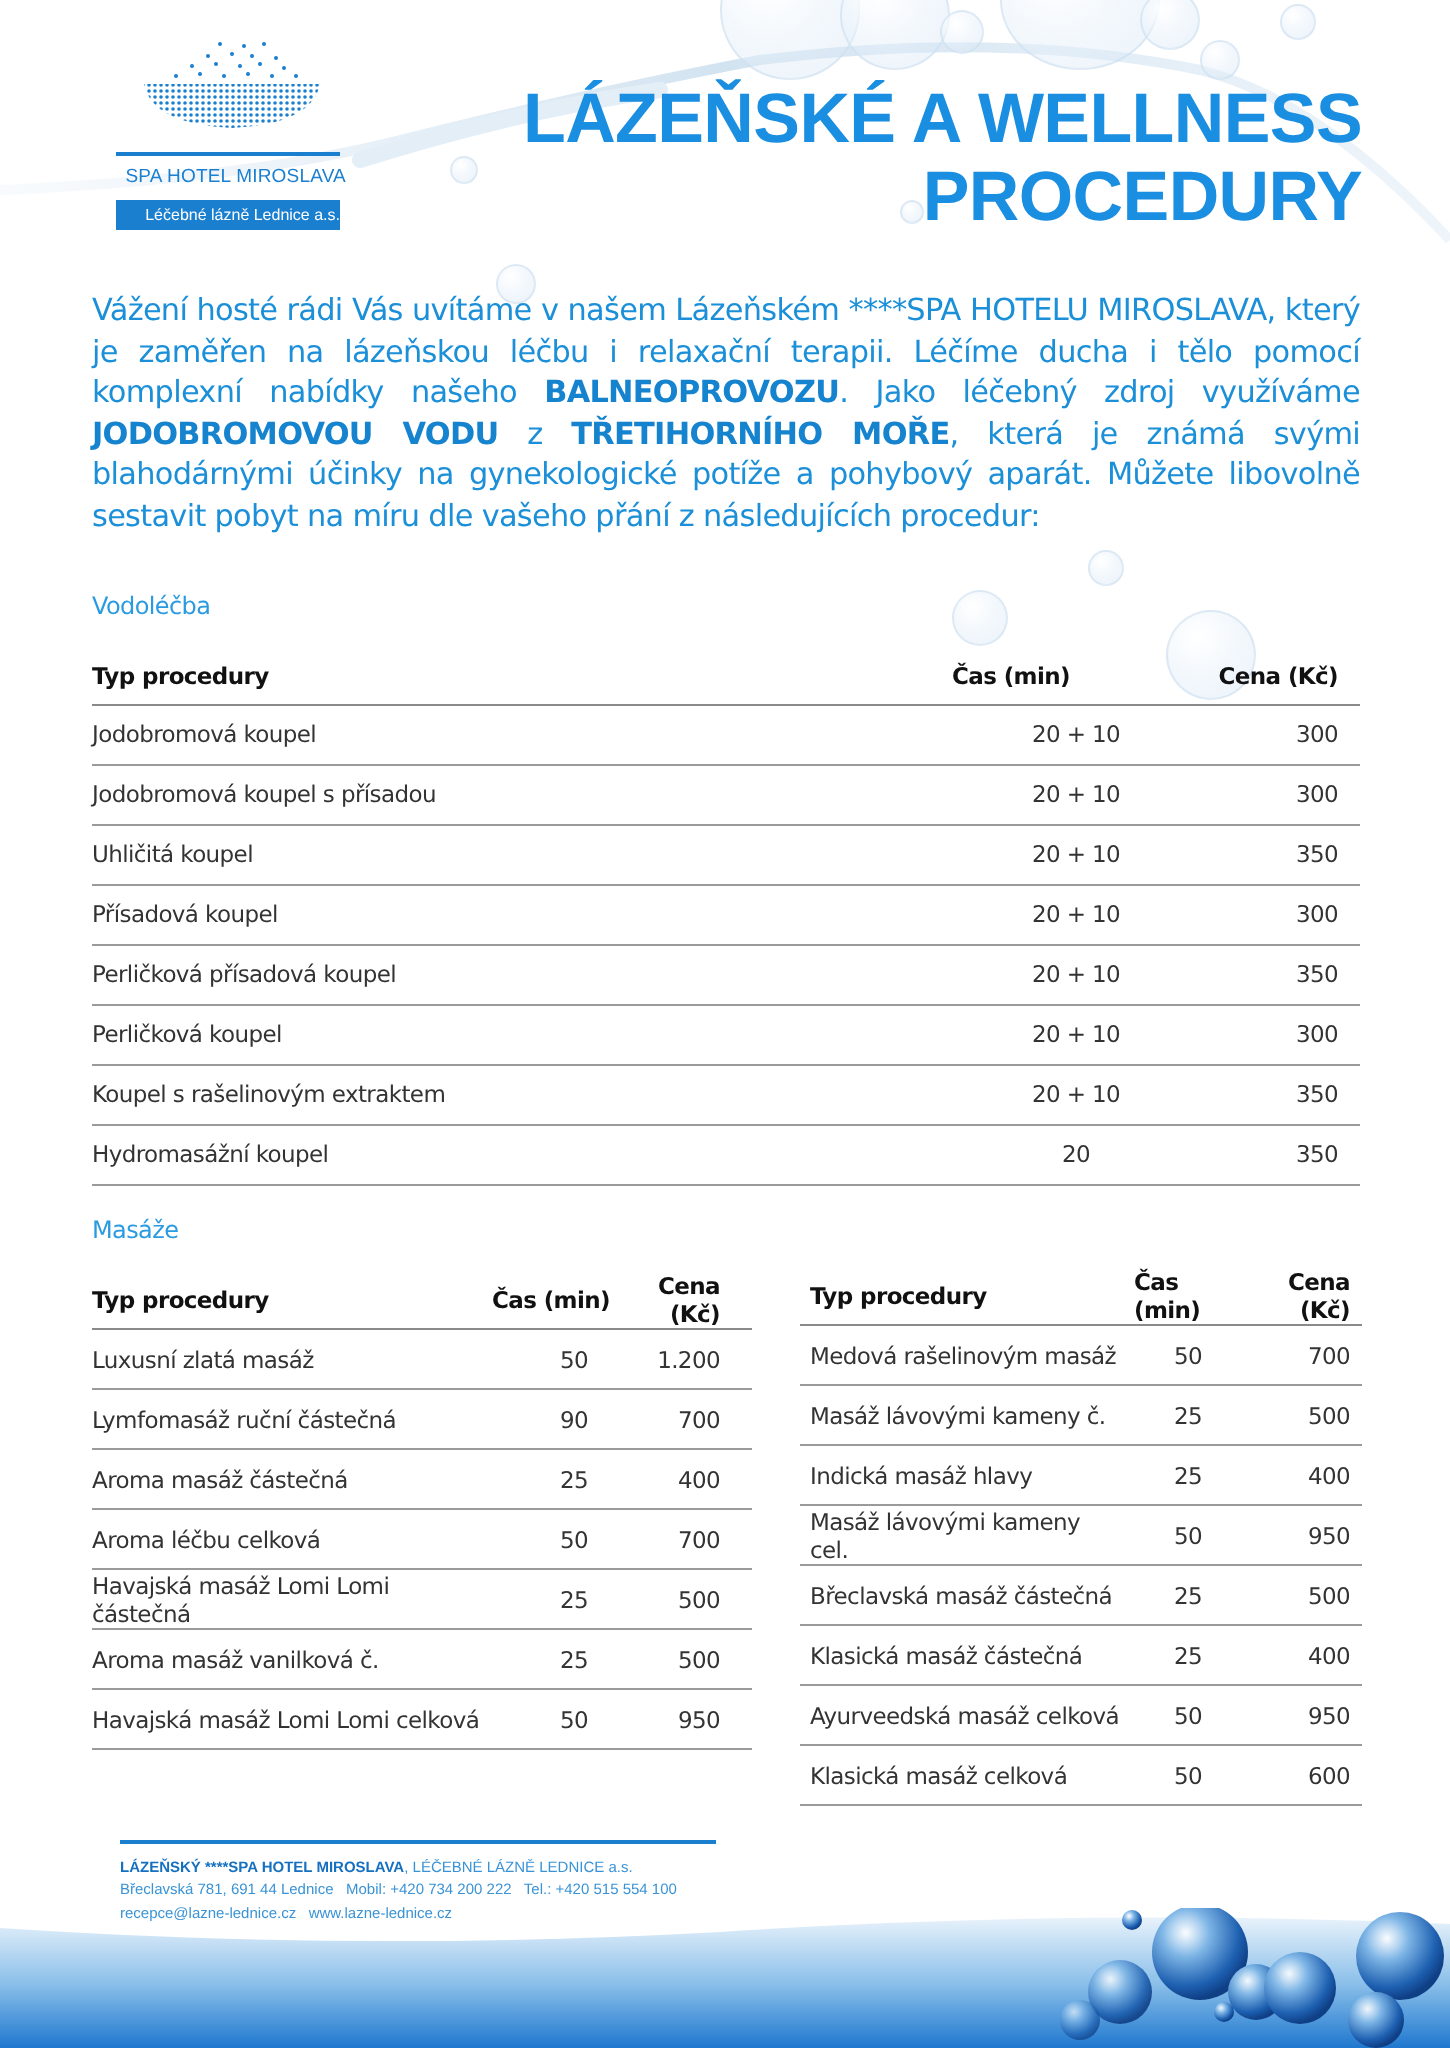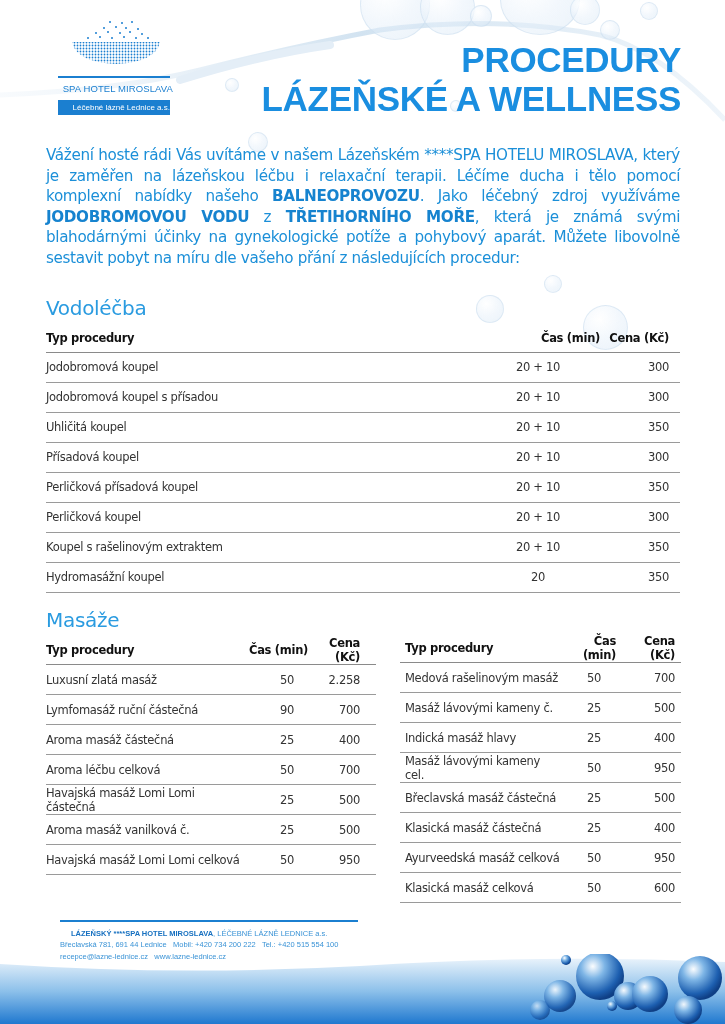--- a/index.html
+++ b/index.html
@@ -44,37 +44,37 @@
     
     .intro {
       position: absolute; left: 46px; top: 145px; width: 634px;
       font-family: "DejaVu Sans", sans-serif; font-size: 15.2px; line-height: 20.5px;
       color: #1b8fd8; text-align: justify; letter-spacing: -0.35px;
     }
     .intro b { font-weight: bold; color: #1683cf; }
 
     .section-title {
       position: absolute; left: 46px; font-family: "DejaVu Sans", sans-serif;
-      font-size: 20px; color: #2a9be0; letter-spacing: -0.3px;
+      font-size: 12px; color: #2a9be0; letter-spacing: -0.3px;
     }
 
     table.proc {
       position: absolute; border-collapse: collapse;
       font-family: "DejaVu Sans", sans-serif; font-size: 11.5px; color: #333; letter-spacing: -0.3px;
     }
     table.proc th {
       font-weight: bold; text-align: left; color: #111; height: 28px; vertical-align: middle;
       border-bottom: 1.5px solid #8a8a8a; font-size: 11.5px;
     }
     table.proc td {
       height: 30px; vertical-align: middle; border-bottom: 1.5px solid #9a9a9a;
     }
     table.proc .c-time { text-align: center; }
     table.proc .c-price { text-align: right; }
-    table.proc th.c-time { text-align: right; }
+    table.proc th.c-time { text-align: left; }
     table.proc th.c-price { text-align: right; }
 
     #t-vodo { left: 46px; top: 324px; width: 634px; }
     #t-vodo col.c1 { width: 430px; }
     #t-vodo col.c2 { width: 124px; }
     #t-vodo col.c3 { width: 80px; }
     #t-vodo td.c-price, #t-vodo th.c-price { padding-right: 11px; }
 
     #t-mas1 { left: 46px; top: 636px; width: 330px; }
     #t-mas1 col.c1 { width: 200px; }
@@ -91,21 +91,21 @@
     #t-mas2 td.c-time { text-align: left; padding-left: 12px; }
     #t-mas2 th, #t-mas2 td { padding-left: 5px; }
     #t-mas2 td.c-time { padding-left: 25px; }
 
     
     .footer {
       position: absolute; left: 60px; top: 920px; width: 298px;
       font-family: "Liberation Sans", sans-serif; font-size: 7.5px; line-height: 11.5px; color: #3a93d6;
     }
     .footer-rule { height: 1.5px; background: #1b7fd0; margin-bottom: 6px; }
-    .footer b { color: #1670c0; margin-left: 11px; }
+    .footer b { color: #1670c0; }
     .bottom-wave {
       position: absolute; left: 0; bottom: 0; width: 725px; height: 70px; pointer-events: none;
     }
   </style>
 </head>
 <body>
 
 <div class="bg-wave-top">
   <svg width="725" height="140" viewBox="0 0 725 140">
     <defs>
@@ -161,22 +161,22 @@
         <circle cx="66" cy="18" r="1"></circle>
         <circle cx="78" cy="18" r="1"></circle>
     </g>
   </svg>
   <div class="logo-rule"></div>
   <div class="logo-name">SPA HOTEL MIROSLAVA</div>
   <div class="logo-sub">Léčebné lázně Lednice a.s.</div>
 </div>
 
 <div class="title">
+  <div>LÁZEŇSKÉ A WELLNESS</div>
   <div>PROCEDURY</div>
-  <div>LÁZEŇSKÉ A WELLNESS</div>
 </div>
 
 <p class="intro"><span>Vážení hosté rádi Vás uvítáme v našem Lázeňském ****SPA HOTELU MIROSLAVA, který je zaměřen na lázeňskou léčbu i relaxační terapii. Léčíme ducha i tělo pomocí komplexní nabídky našeho </span><b>BALNEOPROVOZU</b><span>. Jako léčebný zdroj využíváme </span><b>JODOBROMOVOU VODU</b><span> z </span><b>TŘETIHORNÍHO MOŘE</b><span>, která je známá svými blahodárnými účinky na gynekologické potíže a pohybový aparát. Můžete libovolně sestavit pobyt na míru dle vašeho přání z následujících procedur:</span></p>
 
 <div class="section-title" style="top:296px;">Vodoléčba</div>
 <table class="proc" id="t-vodo">
   <colgroup>
       <col class="c1">
       <col class="c2">
       <col class="c3">
@@ -243,21 +243,21 @@
       <tr>
     <th>Typ procedury</th>
     <th class="c-time">Čas (min)</th>
     <th class="c-price">Cena (Kč)</th>
   </tr>
     </thead>
   <tbody>
       <tr>
         <td>Luxusní zlatá masáž</td>
         <td class="c-time">50</td>
-        <td class="c-price">2.258</td>
+        <td class="c-price">1.200</td>
       </tr>
       <tr>
         <td>Lymfomasáž ruční částečná</td>
         <td class="c-time">90</td>
         <td class="c-price">700</td>
       </tr>
       <tr>
         <td>Aroma masáž částečná</td>
         <td class="c-time">25</td>
         <td class="c-price">400</td>

